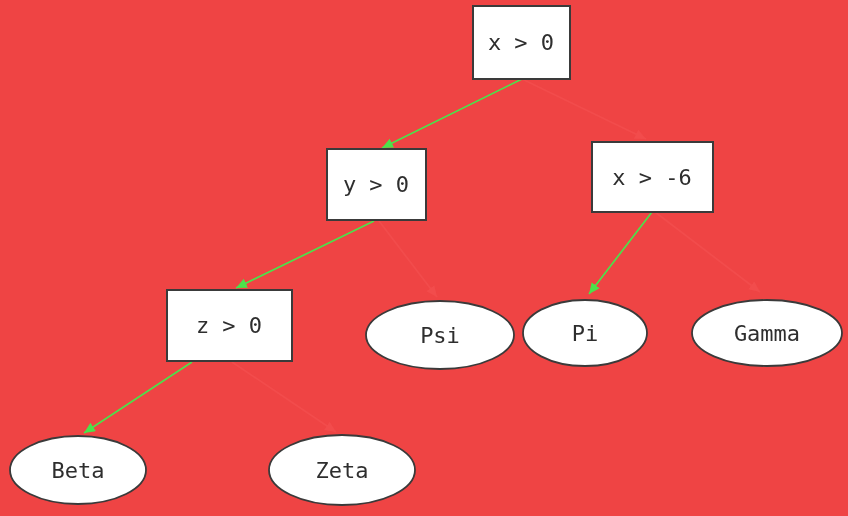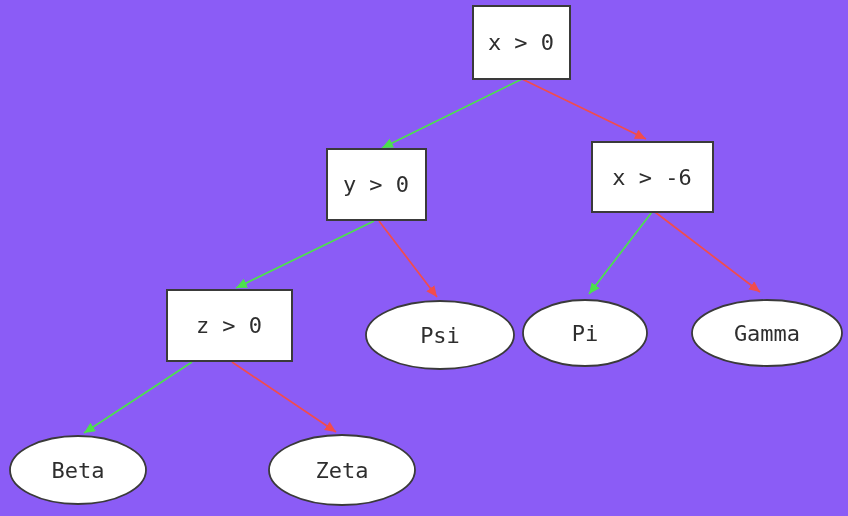--- a/index.html
+++ b/index.html
@@ -7,21 +7,21 @@
     padding: 0;
     background: #ffffff;
     width: 848px;
     height: 516px;
     overflow: hidden;
   }
   .canvas-wrap {
     position: relative;
     width: 848px;
     height: 516px;
-    background: #8b5cf6;
+    background: #ef4444;
   }
   svg {
     display: block;
   }
   text {
     font-family: "DejaVu Sans Mono", "Liberation Mono", monospace;
     font-size: 22px;
     text-anchor: middle;
   }
 </style>

